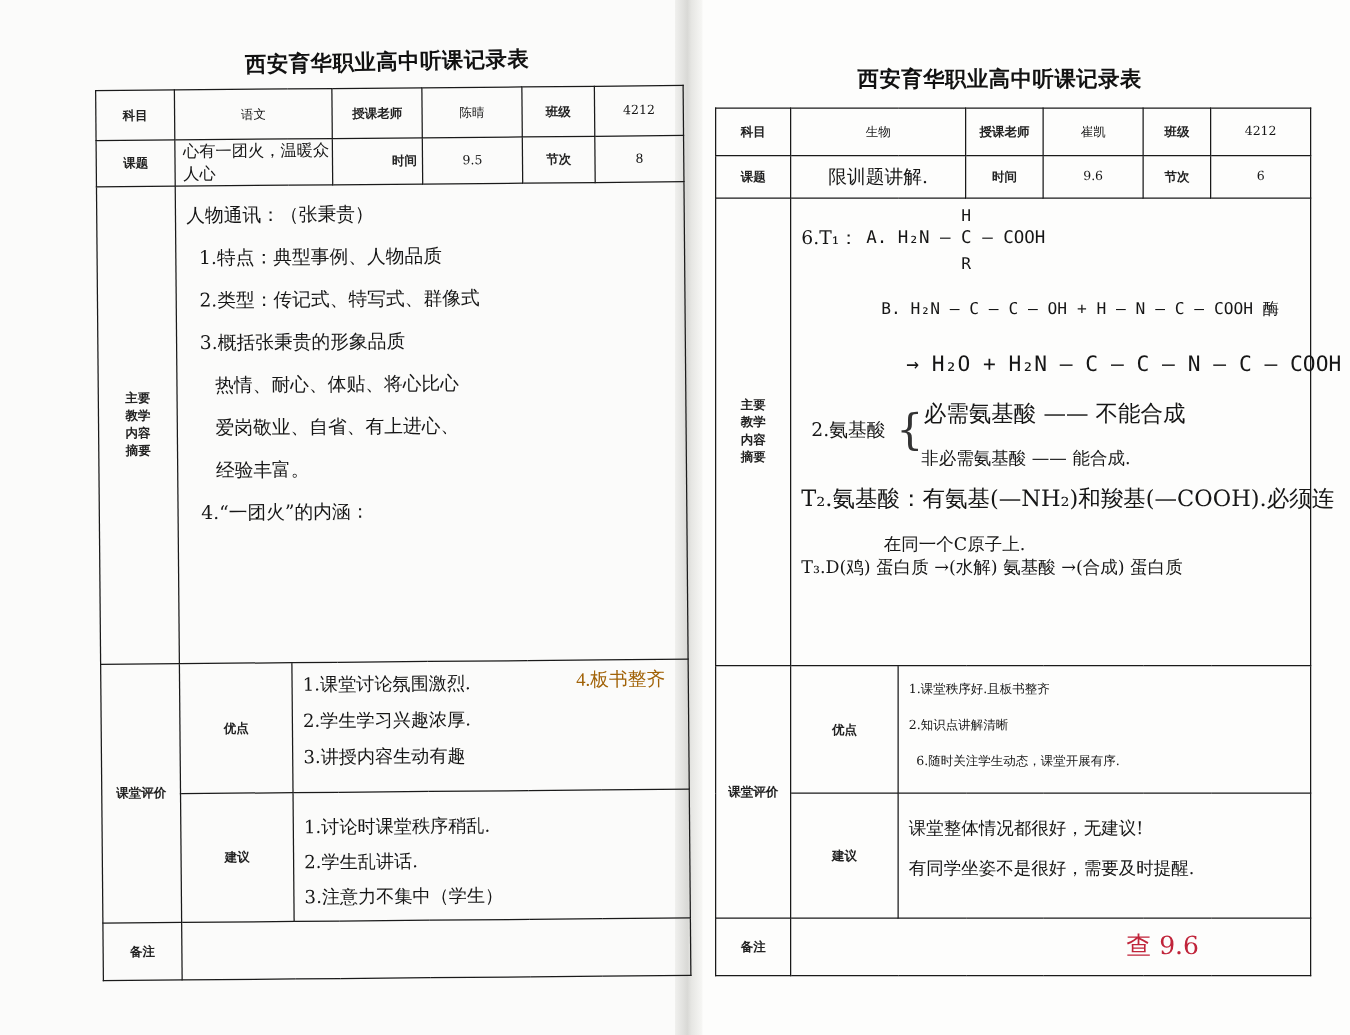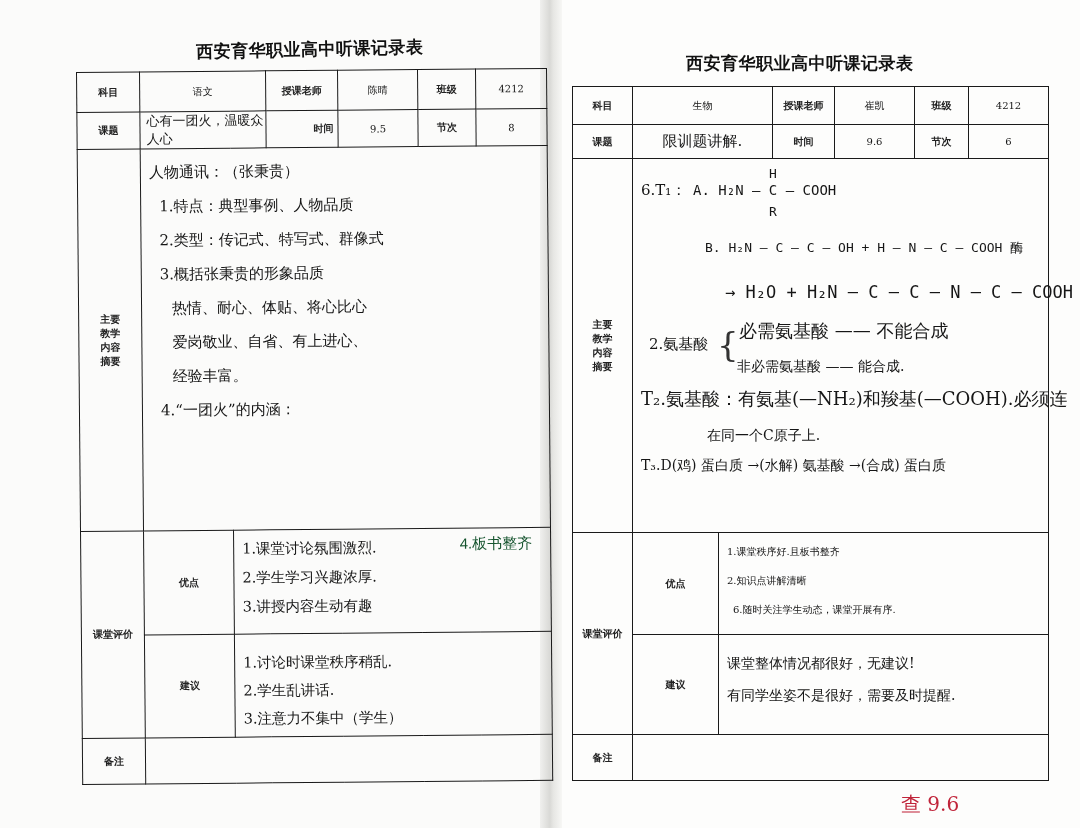--- a/index.html
+++ b/index.html
@@ -48,23 +48,23 @@
   .lines { padding:6px 8px; font-family:"DejaVu Serif", serif; font-size:15px; line-height:34px; color:#161616; }
   .lines div { white-space:nowrap; }
   .indent1 { padding-left:10px; }
   .indent2 { padding-left:22px; }
 
   .eval-lines { padding:4px 8px; font-family:"DejaVu Serif", serif; font-size:14.5px; line-height:29px; color:#161616; }
   .chem { font-family:"DejaVu Sans Mono", monospace; font-size:13px; color:#161616; white-space:pre; line-height:14px; }
   .right-lines { padding:6px 8px; font-family:"DejaVu Serif", serif; font-size:13.5px; color:#161616; }
   .right-lines .row { white-space:nowrap; }
   .red-mark {
-    position:absolute; color:#c0243a; font-family:"DejaVu Serif", serif; font-size:20px;margin-top:48px;
-  }
-  .float-note { position:absolute; font-family:Liberation Sans, sans-serif; font-size:15px; color:#14532d; white-space:nowrap; }
+    position:absolute; color:#c0243a; font-family:"DejaVu Serif", serif; font-size:20px;
+  }
+  .float-note { position:absolute; font-family:Liberation Serif, serif; font-size:15px; color:#a16207; white-space:nowrap; }
 </style>
 </head>
 <body>
 
 <div class="page page-left"></div>
 <div class="page page-right"></div>
 <div class="gutter"></div>
 
 <div class="title title-left">西安育华职业高中听课记录表</div>
 
@@ -191,21 +191,21 @@
           <span class="chem" style="position:absolute;left:84px;top:18px;font-size:17px">→ H₂O + H₂N — C — C — N — C — COOH</span>
         </div>
         <div class="row" style="position:relative;height:64px">
           <span style="position:absolute;left:8px;top:20px;font-size:15px">2.氨基酸</span>
           <span style="position:absolute;left:76px;top:4px;font-size:34px;line-height:50px;font-weight:100;color:#333">{</span>
           <span style="position:absolute;left:98px;top:4px;font-size:18px">必需氨基酸 —— 不能合成</span>
           <span style="position:absolute;left:96px;top:43px;font-size:14px">非必需氨基酸 —— 能合成.</span>
         </div>
         <div class="row" style="font-size:18px;margin-top:8px">T₂.氨基酸：有氨基(—NH₂)和羧基(—COOH).必须连</div>
         <div class="row" style="font-size:14px;padding-left:66px;margin-top:16px">在同一个C原子上.</div>
-        <div class="row" style="font-size:14px;margin-top:12px">T₃.D(鸡) 蛋白质 →(水解) 氨基酸 →(合成) 蛋白质</div>
+        <div class="row" style="font-size:14px;margin-top:0">T₃.D(鸡) 蛋白质 →(水解) 氨基酸 →(合成) 蛋白质</div>
       </div>
     </td>
   </tr>
   <tr style="height:102px">
     <td rowspan="2" class="lbl">课堂评价</td>
     <td class="lbl">优点</td>
     <td colspan="5" class="content-cell">
       <div class="eval-lines" style="font-size:10px;line-height:29px">
         <div>1.课堂秩序好.且板书整齐</div>
         <div>2.知识点讲解清晰</div>

